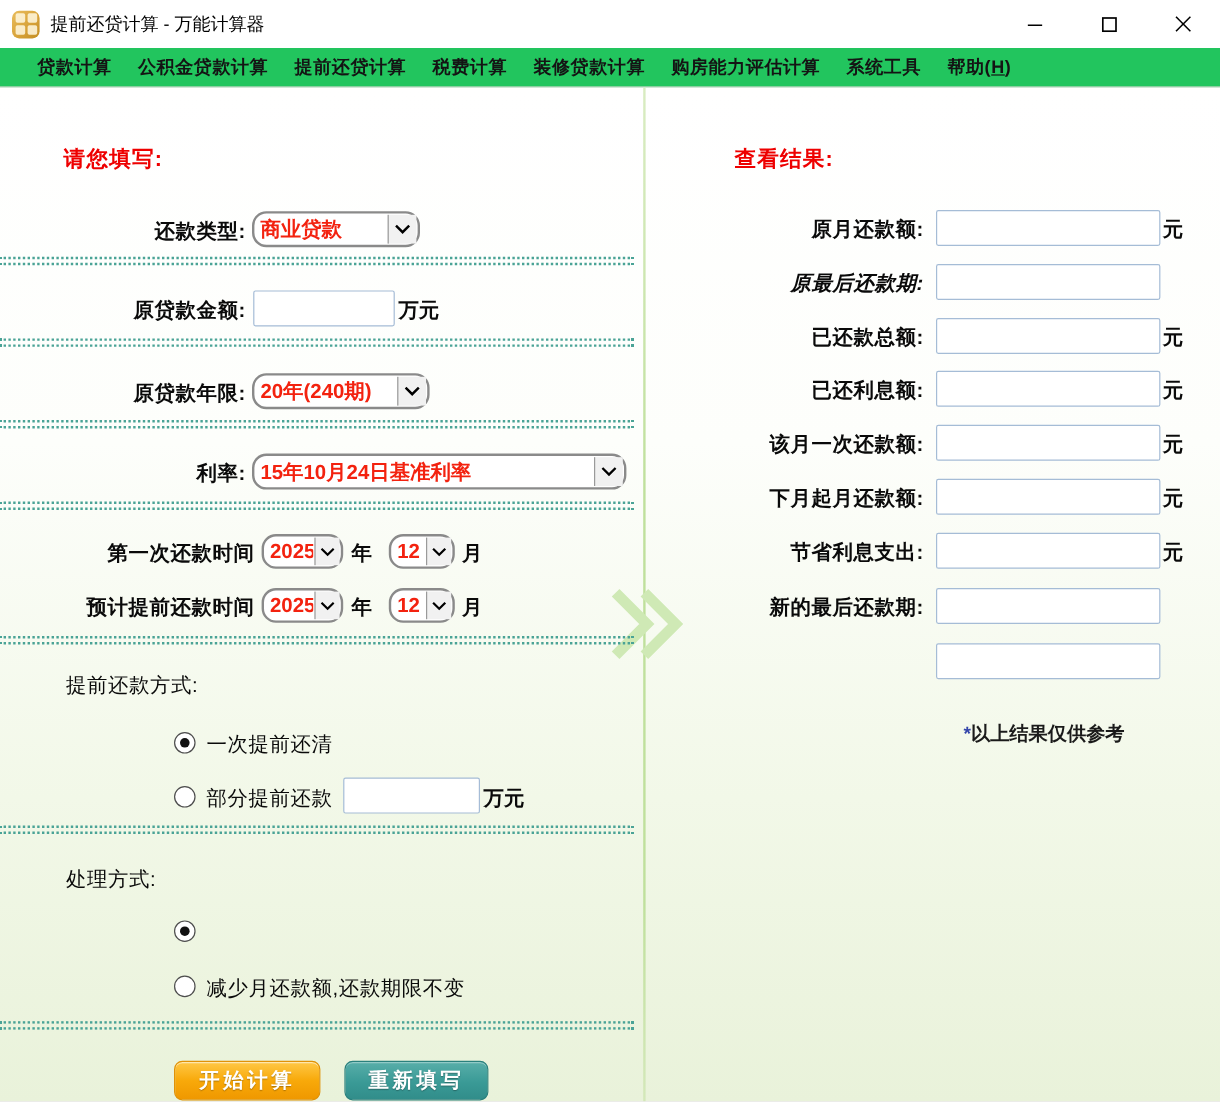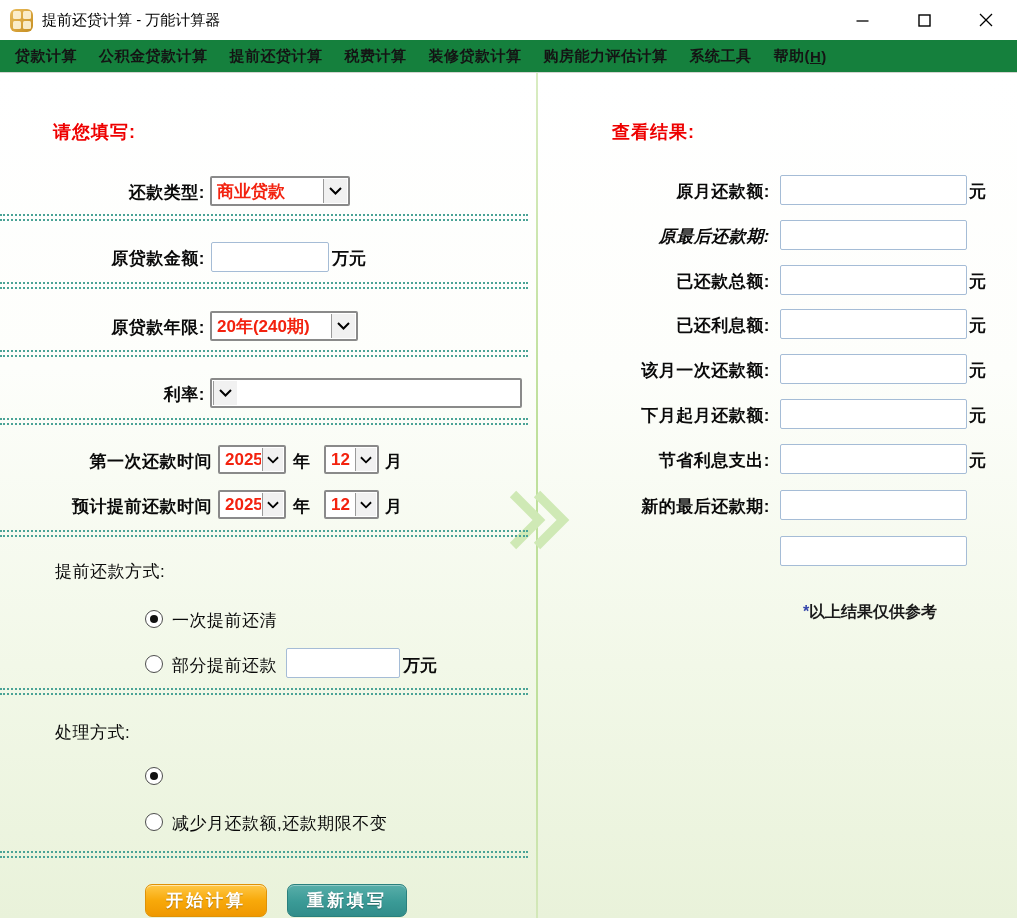--- a/index.html
+++ b/index.html
@@ -20,22 +20,22 @@
     display:grid; grid-template-columns:8px 8px; grid-template-rows:8px 8px;
     gap:2px; place-content:center;
   }
   .app-icon i { background:rgba(255,248,225,.85); border-radius:1.5px; }
   .title-text { margin-left:9px; font-size:15px; color:#000; }
   .win-controls { position:absolute; right:0; top:0; height:40px; display:flex; }
   .win-btn { width:62px; height:40px; display:flex; align-items:center; justify-content:center; }
   
   .menubar {
     position:absolute; left:0; top:40px; width:100%; height:33px;
-    background:#15803d; border-bottom:1px solid #d4d4d0;
-    display:flex; align-items:center; padding-left:4px;
+    background:#22c55e; border-bottom:1px solid #d4d4d0;
+    display:flex; align-items:center; padding-left:20px;
   }
   .menu-item {
     font-size:15px; font-weight:700; color:#141414; padding:0 11px;
     height:100%; display:flex; align-items:center; cursor:default;
     letter-spacing:0.5px;
   }
   .menu-item .ukey { text-decoration:underline; }
   
   .content {
     position:absolute; left:0; top:73px; width:1017px; height:845px;
@@ -51,21 +51,21 @@
     text-align:right; letter-spacing:0.5px;
   }
   .unit { position:absolute; font-size:17px; font-weight:600; color:#0a0a0a; }
   .dotline {
     position:absolute; left:0; width:528px; height:7px;
     border-top:2px dotted #4aa396; border-bottom:2px dotted #4aa396;
   }
   
   .combo {
     position:absolute; height:30px; background:#fff; border:2px solid #8a8a8a;
-    border-radius:2px; display:flex; align-items:stretch;
+    border-radius:12px; display:flex; align-items:stretch;
   }
   .combo-text {
     flex:1; font-size:17px; font-weight:600; color:#f3220f;
     display:flex; align-items:center; padding-left:5px; white-space:nowrap; overflow:hidden;
   }
   .combo-btn {
     width:24px; background:#f1f1f1; border-left:1px solid #9a9a9a; margin:1px;
     display:flex; align-items:center; justify-content:center;
   }
   .combo.small { height:29px; }
@@ -189,20 +189,21 @@
       <span class="combo-btn">
         <svg width="13" height="8" viewBox="0 0 13 8">
             <polyline points="1,1 6.5,6.5 12,1" fill="none" stroke="#000" stroke-width="2"></polyline>
           </svg>
       </span>
     </div>
     <div class="dotline" style="top:277px;"></div>
 
     <div class="flabel" style="left:0; top:310px; width:205px;">利率:</div>
     <div class="combo" style="left:210px; top:305px; width:312px;">
+      <span class="combo-text">15年10月24日基准利率</span>
       <span class="combo-btn">
         <svg width="13" height="8" viewBox="0 0 13 8">
             <polyline points="1,1 6.5,6.5 12,1" fill="none" stroke="#000" stroke-width="2"></polyline>
           </svg>
       </span>
     </div>
     <div class="dotline" style="top:345px;"></div>
 
     <div class="flabel" style="left:0; top:377px; width:212px;">第一次还款时间</div>
     <div class="combo small" style="left:218px; top:372px; width:68px;">

